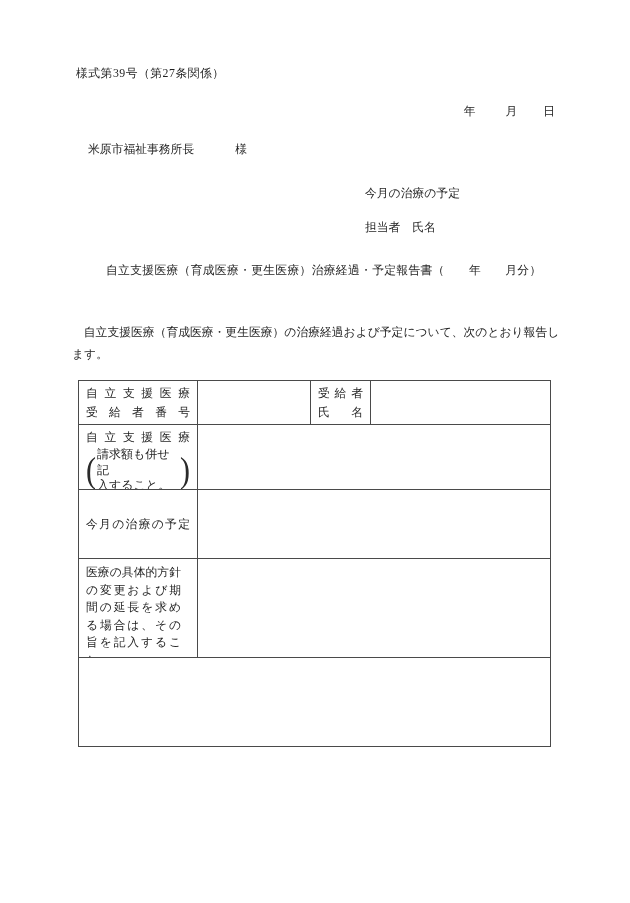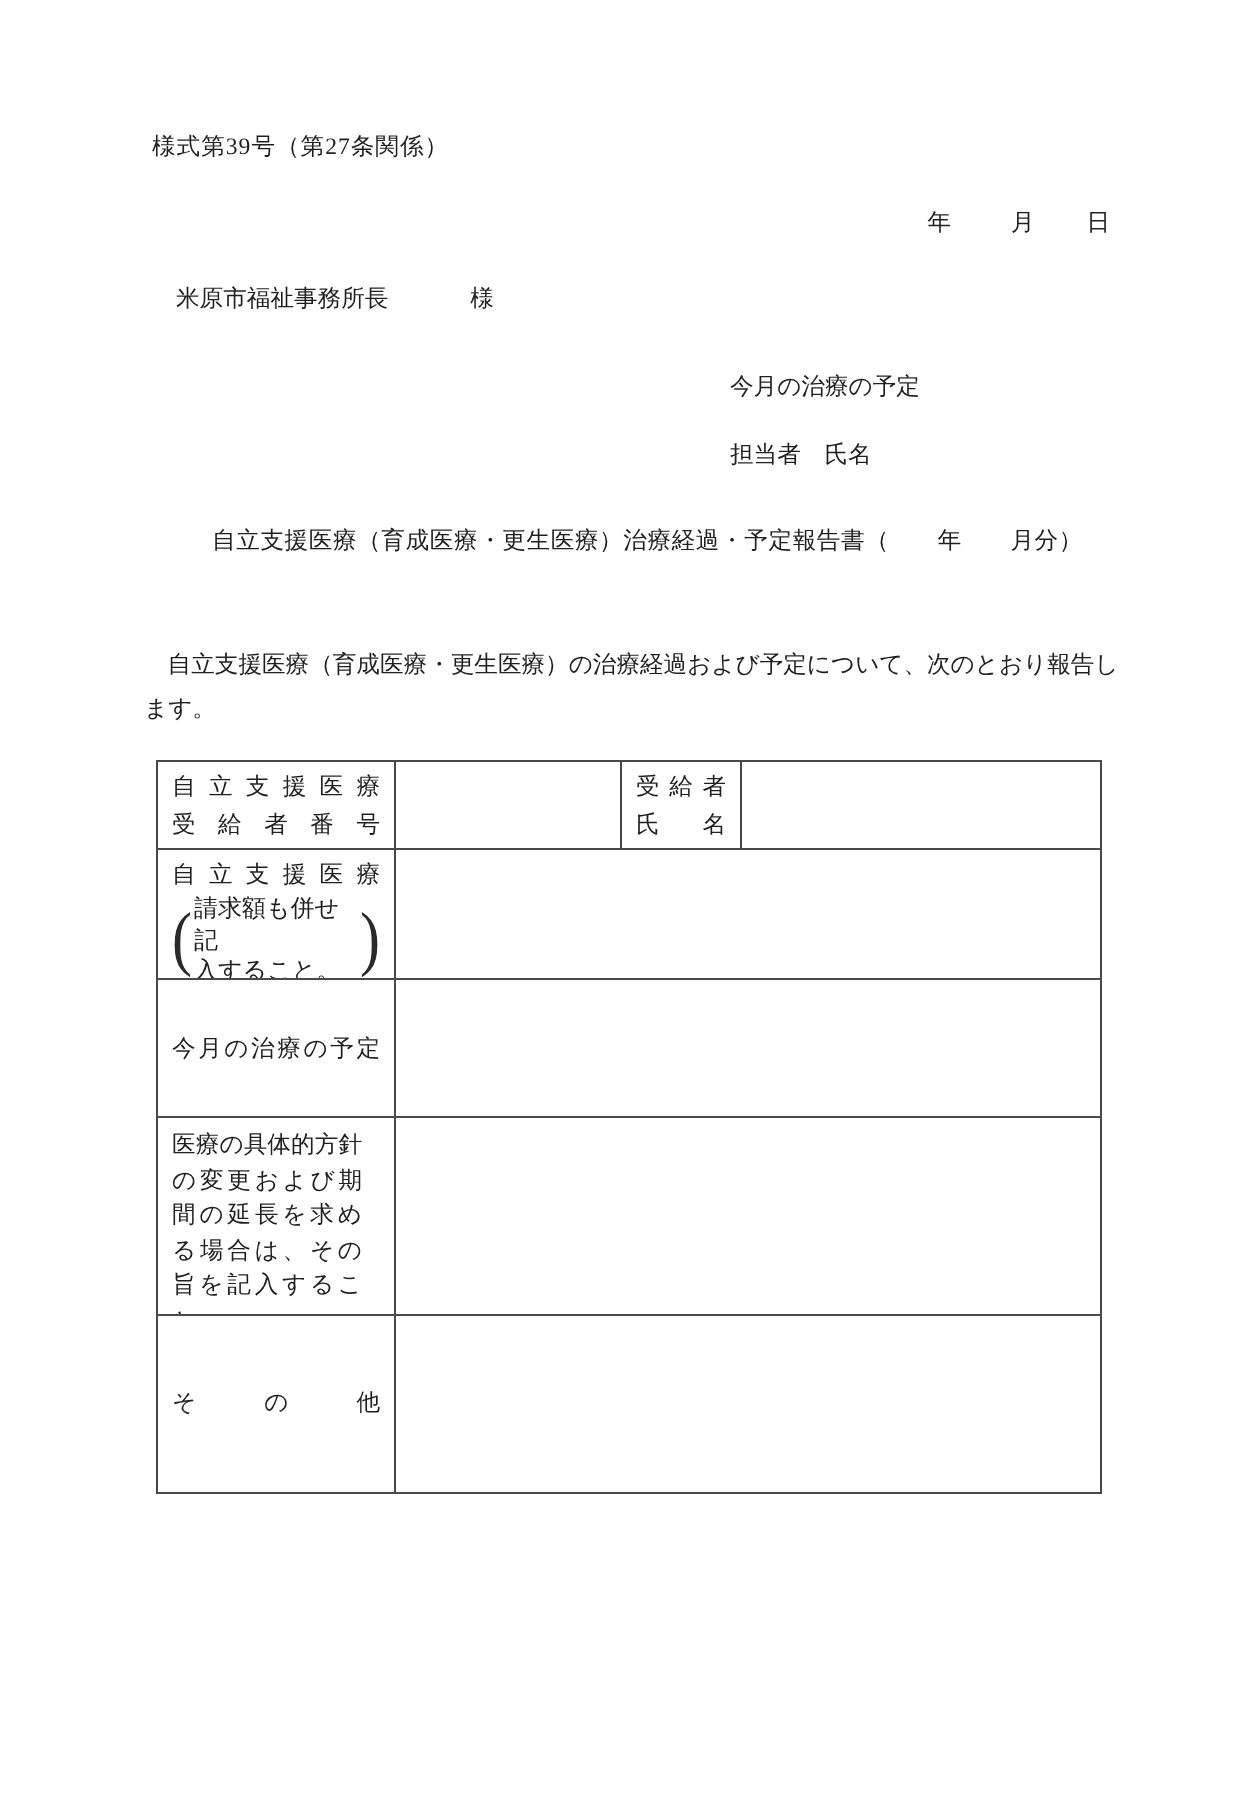--- a/index.html
+++ b/index.html
@@ -99,20 +99,17 @@
     <div class="cell bb span3"></div>
 
     <div class="cell br bb label-cell vcenter lh22">
       <div class="jline">今月の治療の予定</div>
     </div>
     <div class="cell bb span3"></div>
 
     <div class="cell br bb policy-label">医療の具体的方針の変更および期間の延長を求める場合は、その旨を記入すること。</div>
     <div class="cell bb span3"></div>
 
-    <div class="cell br label-cell vcenter">
-      <div class="jline">その他</div>
-    </div>
     <div class="cell span3"></div>
 
   </div>
 
 </div>
 
 </body></html>

